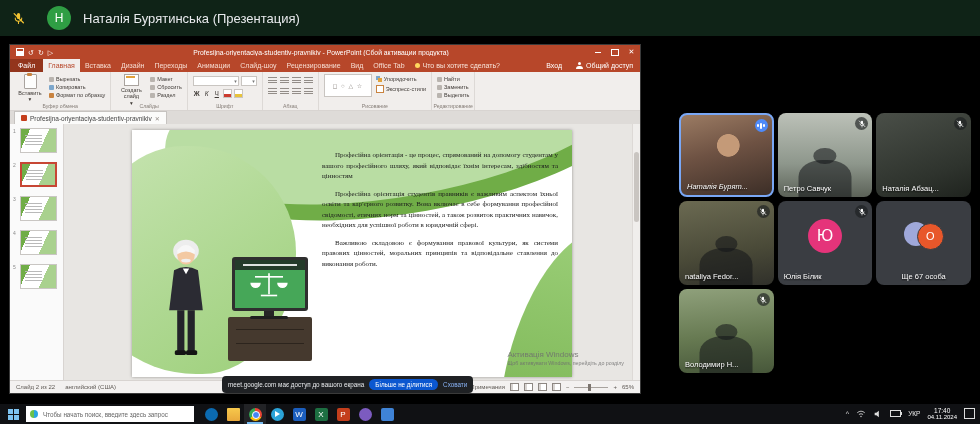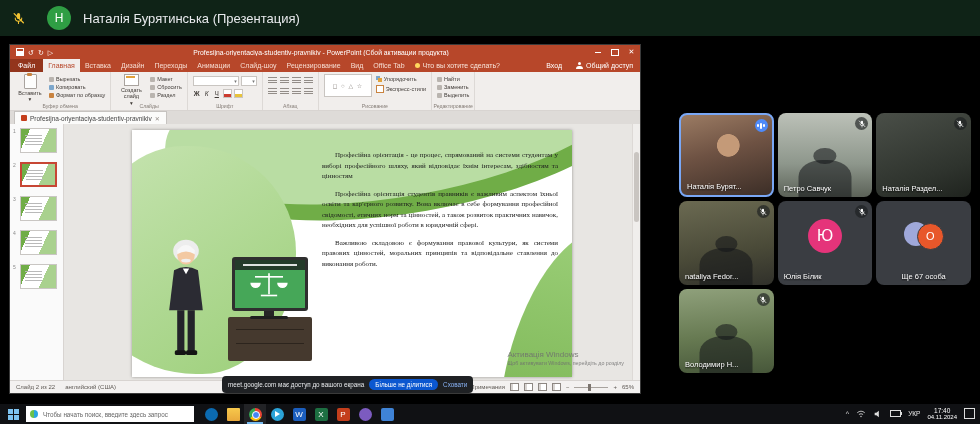--- a/index.html
+++ b/index.html
@@ -137,21 +137,21 @@
   .bmsg{color:#e8eaed;font-size:6.3px;white-space:nowrap;}
   .bstop{background:#0b57d0;color:#fff;border:none;border-radius:8px;font-size:6.3px;padding:2px 6px;
          font-family:"Liberation Sans",sans-serif;white-space:nowrap;}
   .bhide{color:#8ab4f8;font-size:6.3px;white-space:nowrap;}
 
   
   .grid{position:absolute;left:679px;top:113px;width:292px;height:260px;display:grid;
         grid-template-columns:repeat(3,1fr);grid-template-rows:repeat(3,1fr);gap:4px;}
   .tile{position:relative;border-radius:8px;overflow:hidden;background:#3a3d42;box-sizing:border-box;}
   .tile.active{border:2px solid #79a7f5;}
-  .v1{background:radial-gradient(circle at 52% 38%,#c49a78 0 16%,rgba(0,0,0,0) 17%),linear-gradient(165deg,#9b7b63,#6e5243 45%,#3c2e27);}
+  .v1{background:radial-gradient(circle at 52% 38%,#c49a78 0 16%,rgba(0,0,0,0) 17%),linear-gradient(165deg,#9b7b63,#6e5243 45%,#3c2e27);font-style:italic;}
   .v2{background:linear-gradient(160deg,#2a2320,#151210 70%);}
   .v3{background:linear-gradient(180deg,#bcc1b8,#8e978c 60%,#5c6258);}
   .v4{background:linear-gradient(180deg,#cfc1b0,#a4917a 60%,#6d5d4b);}
   .v5{background:linear-gradient(160deg,#4a4f48,#2e332d 70%,#1f231e);}
   .v6{background:linear-gradient(170deg,#6b6a52,#4a4a38 60%,#30302a);}
   .v9{background:linear-gradient(175deg,#8fa07b,#677a52 55%,#47573a);}
   .sil{position:absolute;left:50%;bottom:0;transform:translateX(-50%);width:56%;height:44%;
        background:rgba(18,20,24,.55);border-radius:45% 45% 0 0;}
   .sil::before{content:"";position:absolute;top:-32%;left:50%;transform:translateX(-50%);width:42%;height:42%;
        background:rgba(18,20,24,.55);border-radius:50%;}
@@ -461,21 +461,21 @@
                   <line x1="8" y1="5" x2="32" y2="5"></line>
                   <line x1="13" y1="21" x2="27" y2="21"></line>
                 </g>
                 <path d="M4 10 a4.5 4.5 0 0 0 9 0 z" fill="#ffffff"></path>
                 <path d="M27 10 a4.5 4.5 0 0 0 9 0 z" fill="#ffffff"></path>
               </svg>
             </div>
           </div>
 
           <div class="stext">
-            <p>Професійна орієнтація - це процес, спрямований на системи студентам у виборі професійного шляху, який відповідає їхнім інтересам, здібностям та цінностям</p>
+            <p>Професійна орієнтація - це процес, спрямований на допомогу студентам у вашого професійного шляху, який відповідає їхнім інтересам, здібностям та цінностям</p>
             <p>Професійна орієнтація студентів правників є важливим аспектом їхньої освіти та кар'єрного розвитку. Вона включає в себе формування професійної свідомості, етичних норм та цінностей, а також розвиток практичних навичок, необхідних для успішної роботи в юридичній сфері.</p>
             <p>Важливою складовою є формування правової культури, як системи правових цінностей, моральних принципів та відповідальне ставлення до виконання роботи.</p>
           </div>
         </div>
 
         <div class="watermark">
           <div class="wm1">Активація Windows</div>
           <div class="wm2">Щоб активувати Windows, перейдіть до розділу</div>
         </div>
 
@@ -545,21 +545,21 @@
 
     <div class="tile v5">
       <div class="micbadge">
         <svg viewBox="0 0 24 24" width="8" height="8" fill="none" stroke="#fff" stroke-width="2" stroke-linecap="round">
           <rect x="9" y="2" width="6" height="11" rx="3" fill="#fff" stroke="none"></rect>
           <path d="M6 11a6 6 0 0 0 12 0"></path>
             <line x1="12" y1="17" x2="12" y2="21"></line>
           <line x1="4" y1="3" x2="21" y2="20" stroke-width="2.4"></line>
         </svg>
       </div>
-      <span class="pname">Наталія Раздел...</span>
+      <span class="pname">Наталія Абзац...</span>
     </div>
 
     <div class="tile v6">
       <div class="sil"></div>
       <div class="micbadge">
         <svg viewBox="0 0 24 24" width="8" height="8" fill="none" stroke="#fff" stroke-width="2" stroke-linecap="round">
           <rect x="9" y="2" width="6" height="11" rx="3" fill="#fff" stroke="none"></rect>
           <path d="M6 11a6 6 0 0 0 12 0"></path>
             <line x1="12" y1="17" x2="12" y2="21"></line>
           <line x1="4" y1="3" x2="21" y2="20" stroke-width="2.4"></line>

